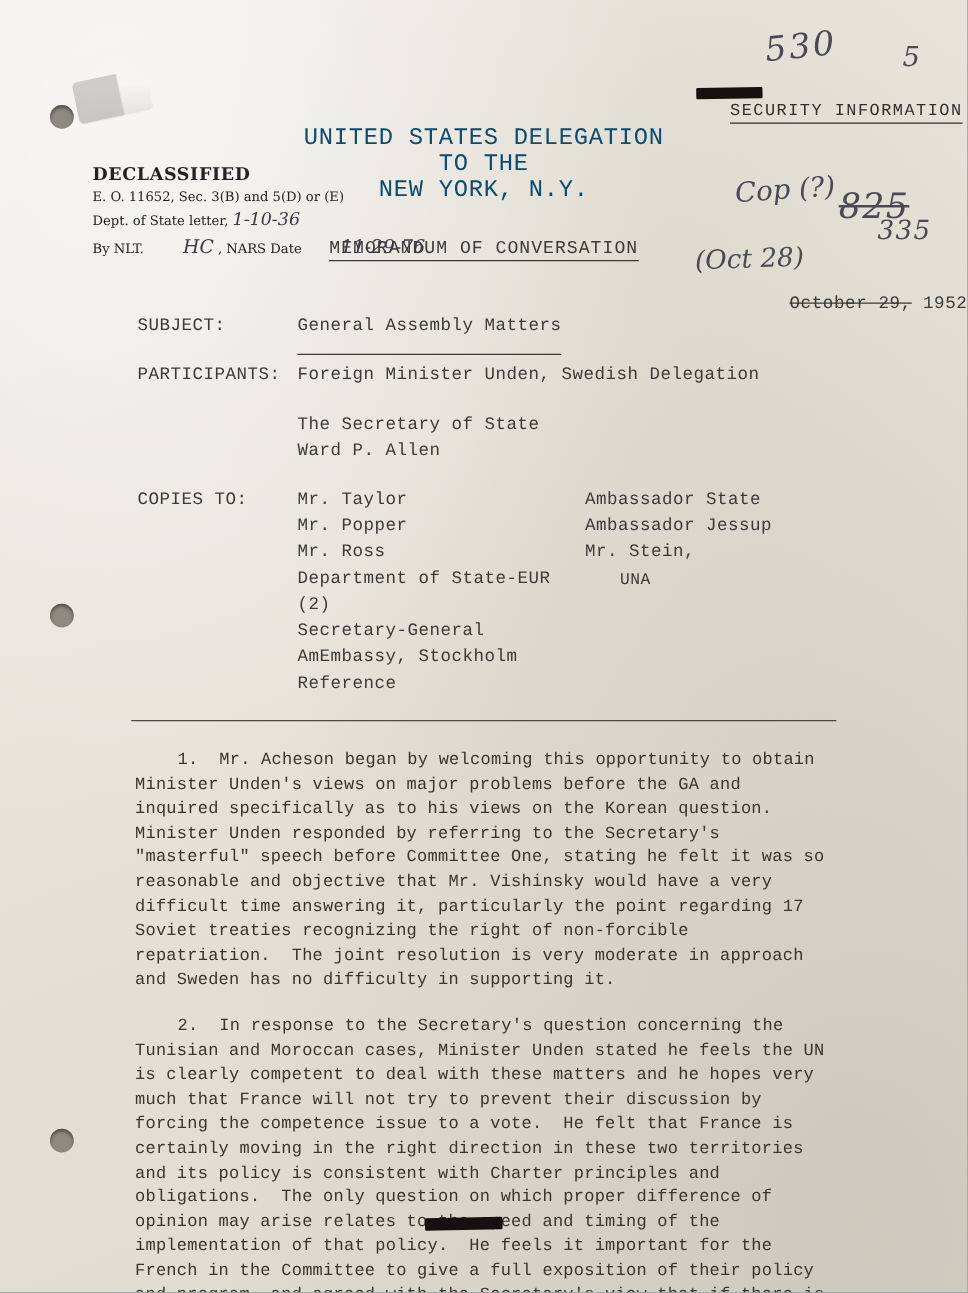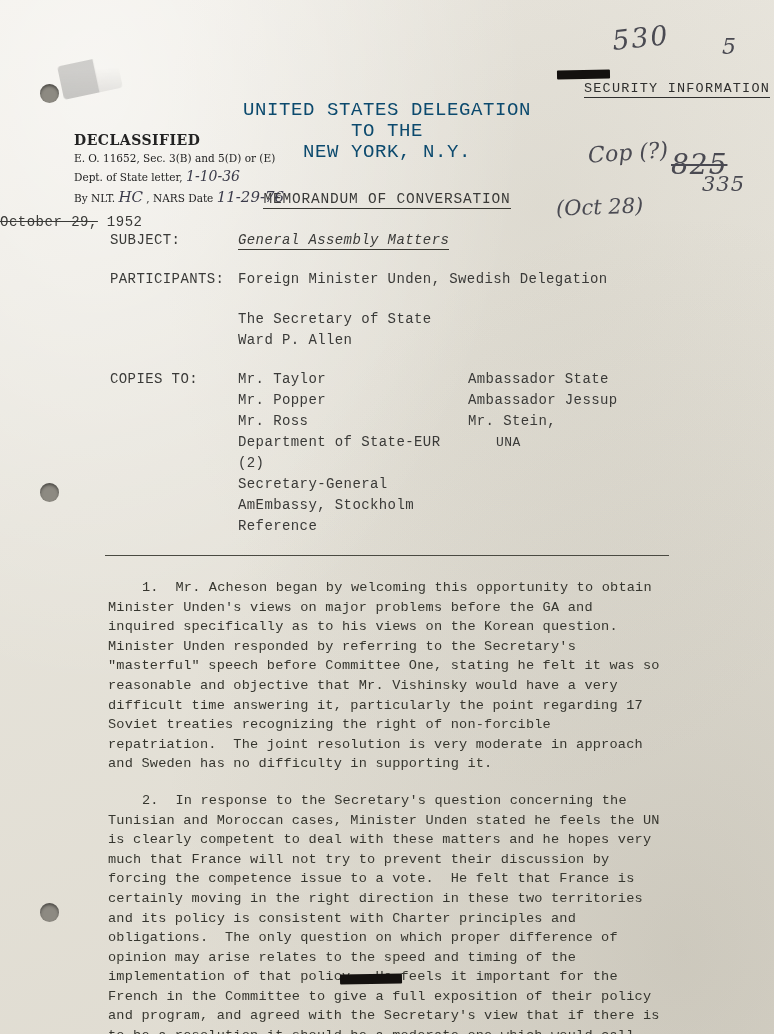--- a/index.html
+++ b/index.html
@@ -136,21 +136,21 @@
     font-size: 10.5px;
     margin-top: 4px;
     white-space: nowrap;
   }
   .declass .ink {
     font-family: "DejaVu Serif", serif;
     font-style: italic;
     font-size: 14px;
     color: #3b3b4a;
   }
-  .declass .line4 .ink { font-size: 15px; }
+  .declass .line4 .ink { font-size: 15px; margin-left: 28px; }
   .stamp-smudge {
     position: absolute;
     left: 60px; top: 60px;
     width: 60px; height: 34px;
     z-index: 4;
     opacity: 0.35;
     transform: rotate(-12deg);
     background:
       linear-gradient(90deg, rgba(60,60,60,0.6) 0 60%, rgba(60,60,60,0) 61%),
       linear-gradient(10deg, rgba(60,60,60,0.35), rgba(60,60,60,0) 70%);
@@ -173,22 +173,22 @@
     text-align: center;
     margin-top: 28px;
     font-size: 14.5px;
     letter-spacing: 0.8px;
   }
   .memo-title span {
     border-bottom: 1px solid #3a3a33;
     padding-bottom: 1px;
   }
   .memo-date {
-    text-align: left;
-    margin-top: 7px;
+    text-align: right;
+    margin-top: 28px;
     font-size: 14px;
     letter-spacing: 0.5px;
     position: relative;
   }
   .memo-date .struck {
     text-decoration: line-through;
   }
 
   
   .fields {
@@ -201,22 +201,21 @@
     display: flex;
     margin-bottom: 18px;
   }
   .field-label {
     width: 128px;
     flex: 0 0 128px;
     white-space: nowrap;
   }
   .field-value .u {
     border-bottom: 1px solid #3a3a33;
-    padding-bottom: 1px;
-    font-style: italic;
+    padding-bottom: 14px;
   }
   .copies-grid {
     display: flex;
   }
   .copies-col-a { width: 230px; }
   .copies-col-b { position: relative; }
   .copies-col-b .una {
     position: absolute;
     left: 28px;
     top: 63px;

